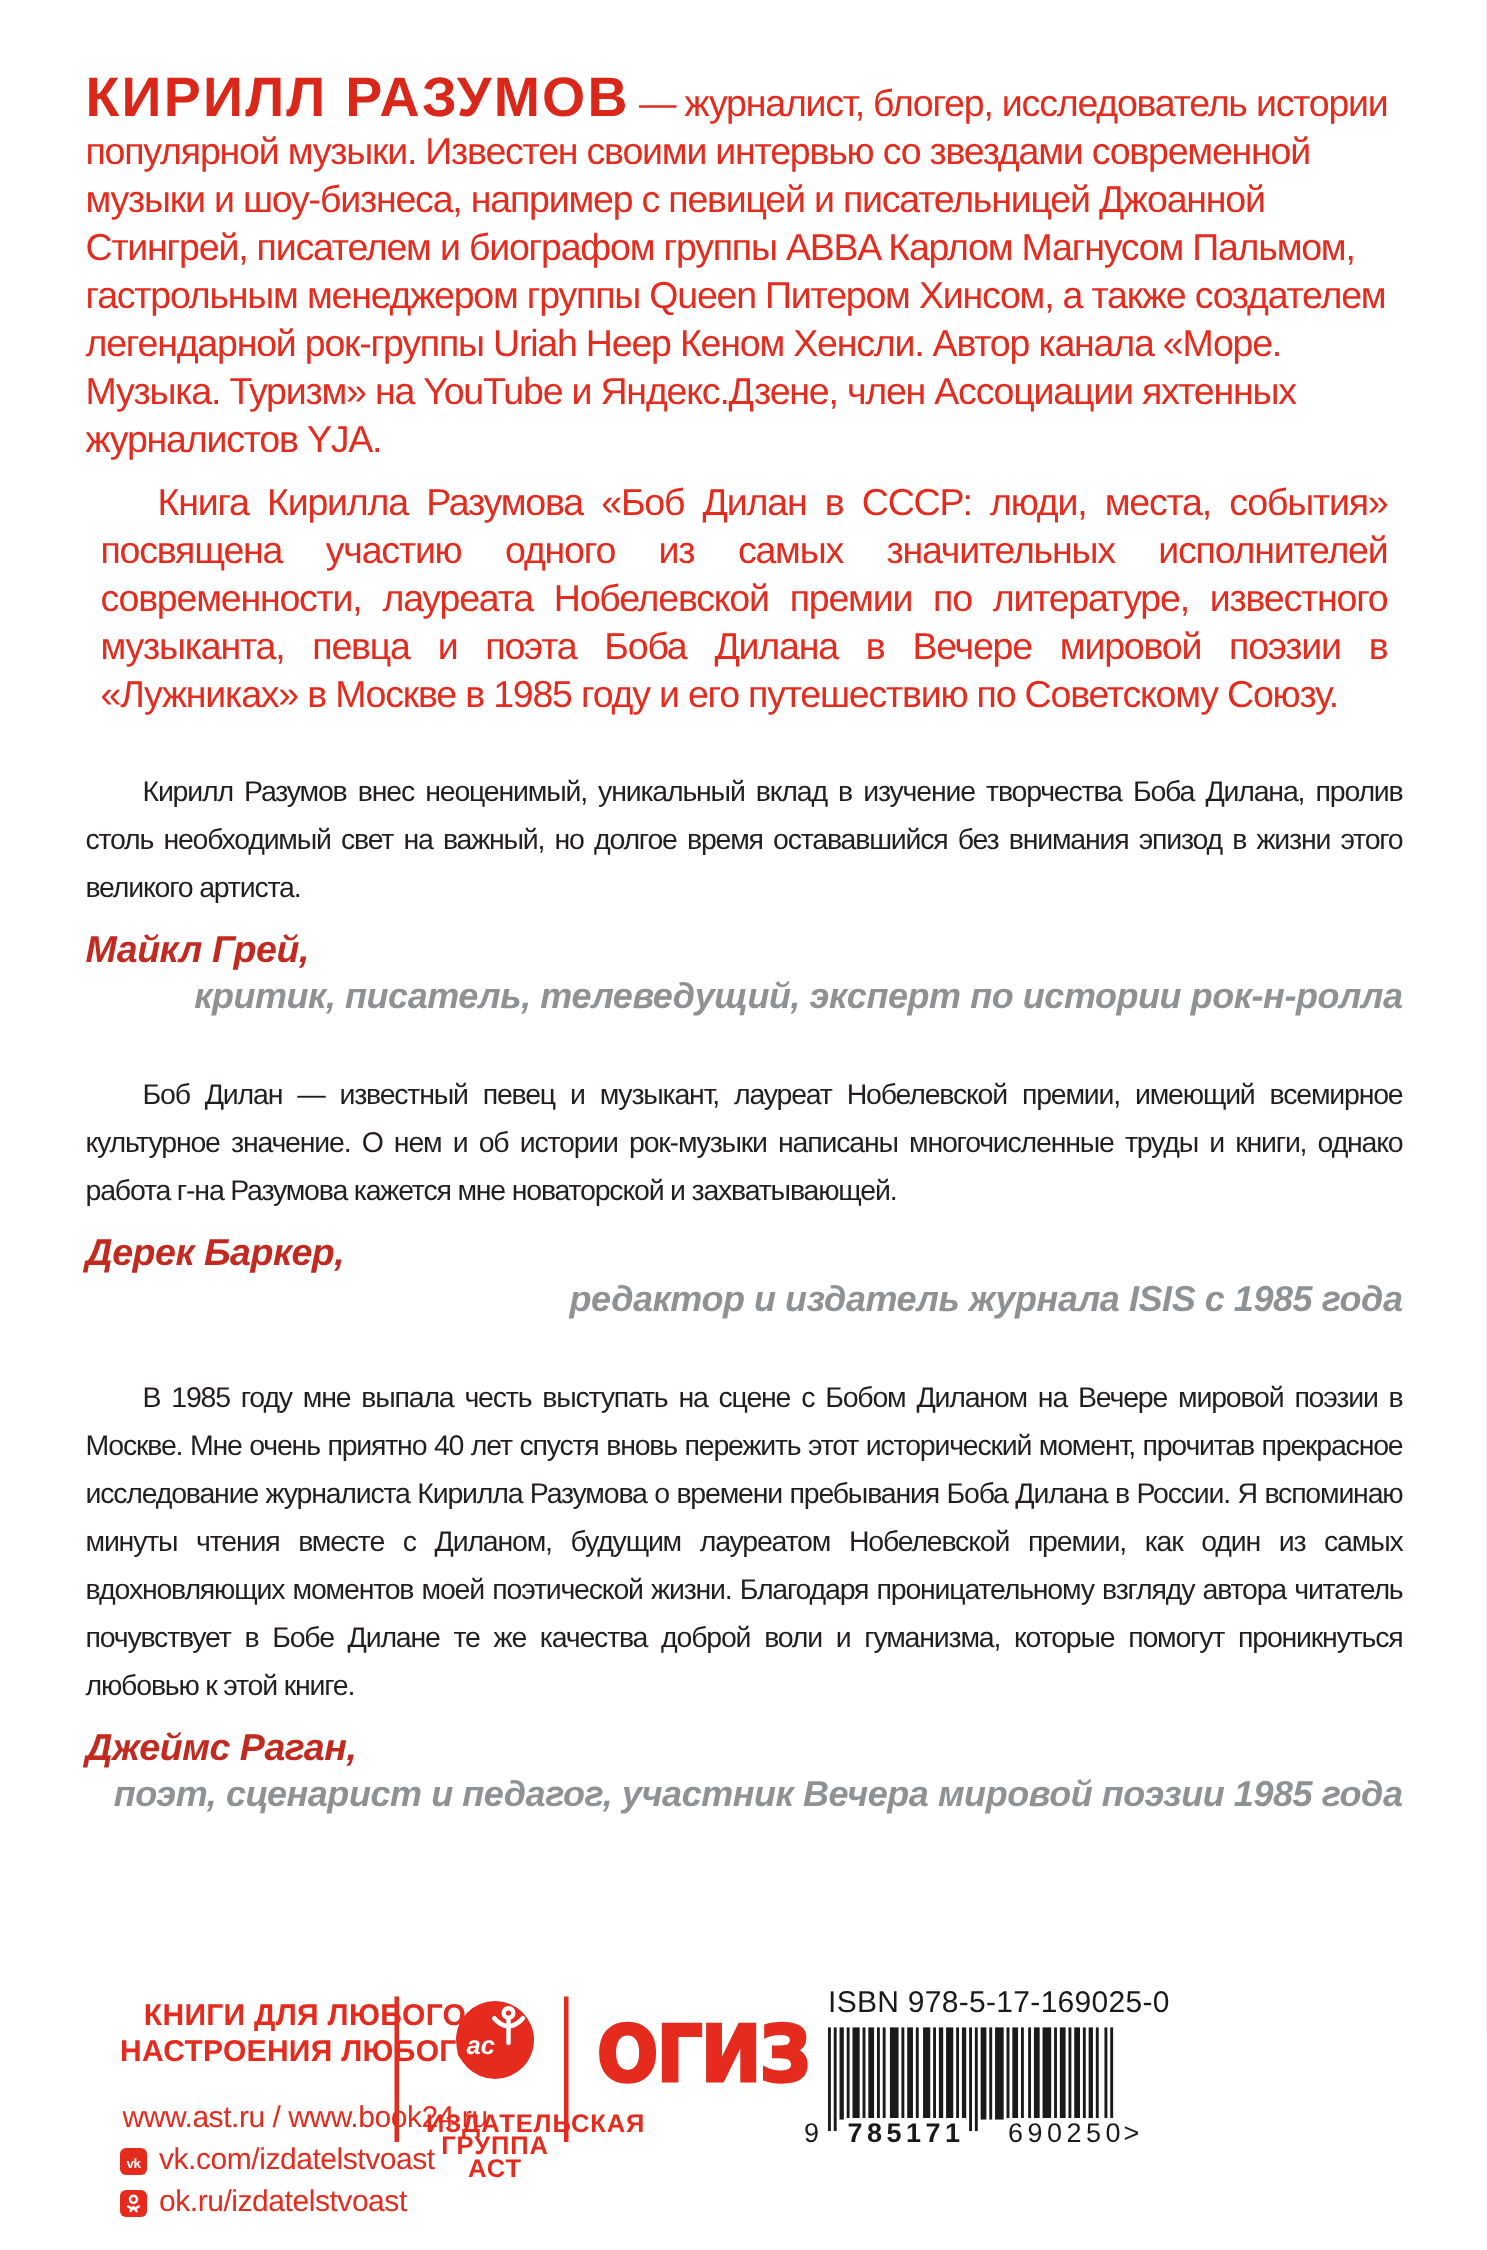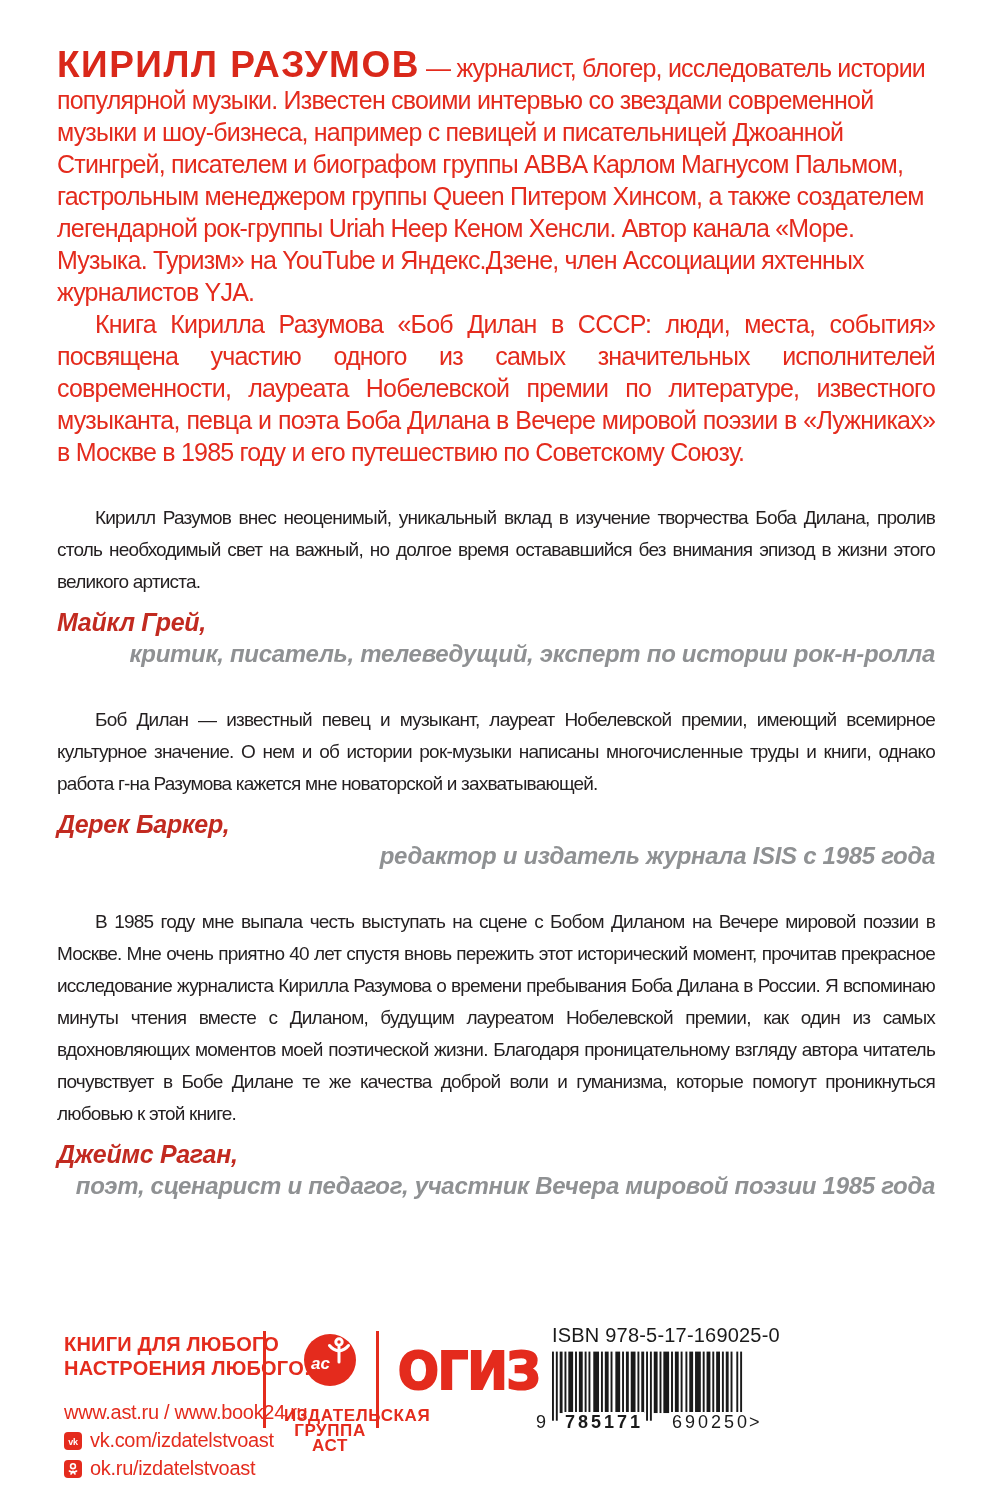--- a/index.html
+++ b/index.html
@@ -29,41 +29,41 @@
     margin:0;text-align:left;
   }
   .intro-name{
     color:var(--red_heading);
     font-size:37px;font-weight:bold;letter-spacing:1.5px;
     line-height:1;white-space:nowrap;
   }
   .p-intro2{
     color:var(--red_primary);
     font-size:25px;line-height:32px;letter-spacing:-0.8px;
-    margin:0;text-align:justify;text-indent:38px;
+    margin:10px;text-align:justify;text-indent:38px;
   }
   .quote{
     color:var(--text_black);
     font-size:19px;line-height:32px;letter-spacing:-0.8px;
     margin:34px 0 0 0;text-align:justify;text-indent:38px;
   }
   .q-author{
     color:var(--red_dark);
     font-size:25px;line-height:32px;font-weight:bold;font-style:italic;
     text-align:left;margin-top:8px;letter-spacing:-0.3px;
   }
   .q-role{
     color:var(--gray);
     font-size:24px;line-height:32px;font-weight:bold;font-style:italic;
     text-align:right;letter-spacing:-0.3px;
   }
 
   
   .footer{position:absolute;left:0;top:1318px;width:991px;height:130px;}
-  .promo{position:absolute;left:64px;top:14px;color:var(--red_primary);}
+  .promo{position:absolute;left:80px;top:14px;color:var(--red_primary);text-align:center;}
   .promo-title{font-weight:bold;font-size:20px;line-height:24px;letter-spacing:0.2px;}
   .promo-sites{font-size:20px;line-height:24px;margin-top:20px;letter-spacing:-0.3px;}
   .promo-social{display:flex;align-items:center;gap:8px;margin-top:5px;font-size:20px;line-height:23px;letter-spacing:-0.3px;}
   .soc-icon{width:18px;height:18px;flex:0 0 18px;display:block;}
 
   .vline{position:absolute;width:3px;height:97px;top:13px;background:var(--red_primary);}
   .vline.v1{left:263px;}
   .vline.v2{left:376px;}
 
   .ast{position:absolute;left:284px;top:16px;width:92px;text-align:center;color:var(--red_primary);}

